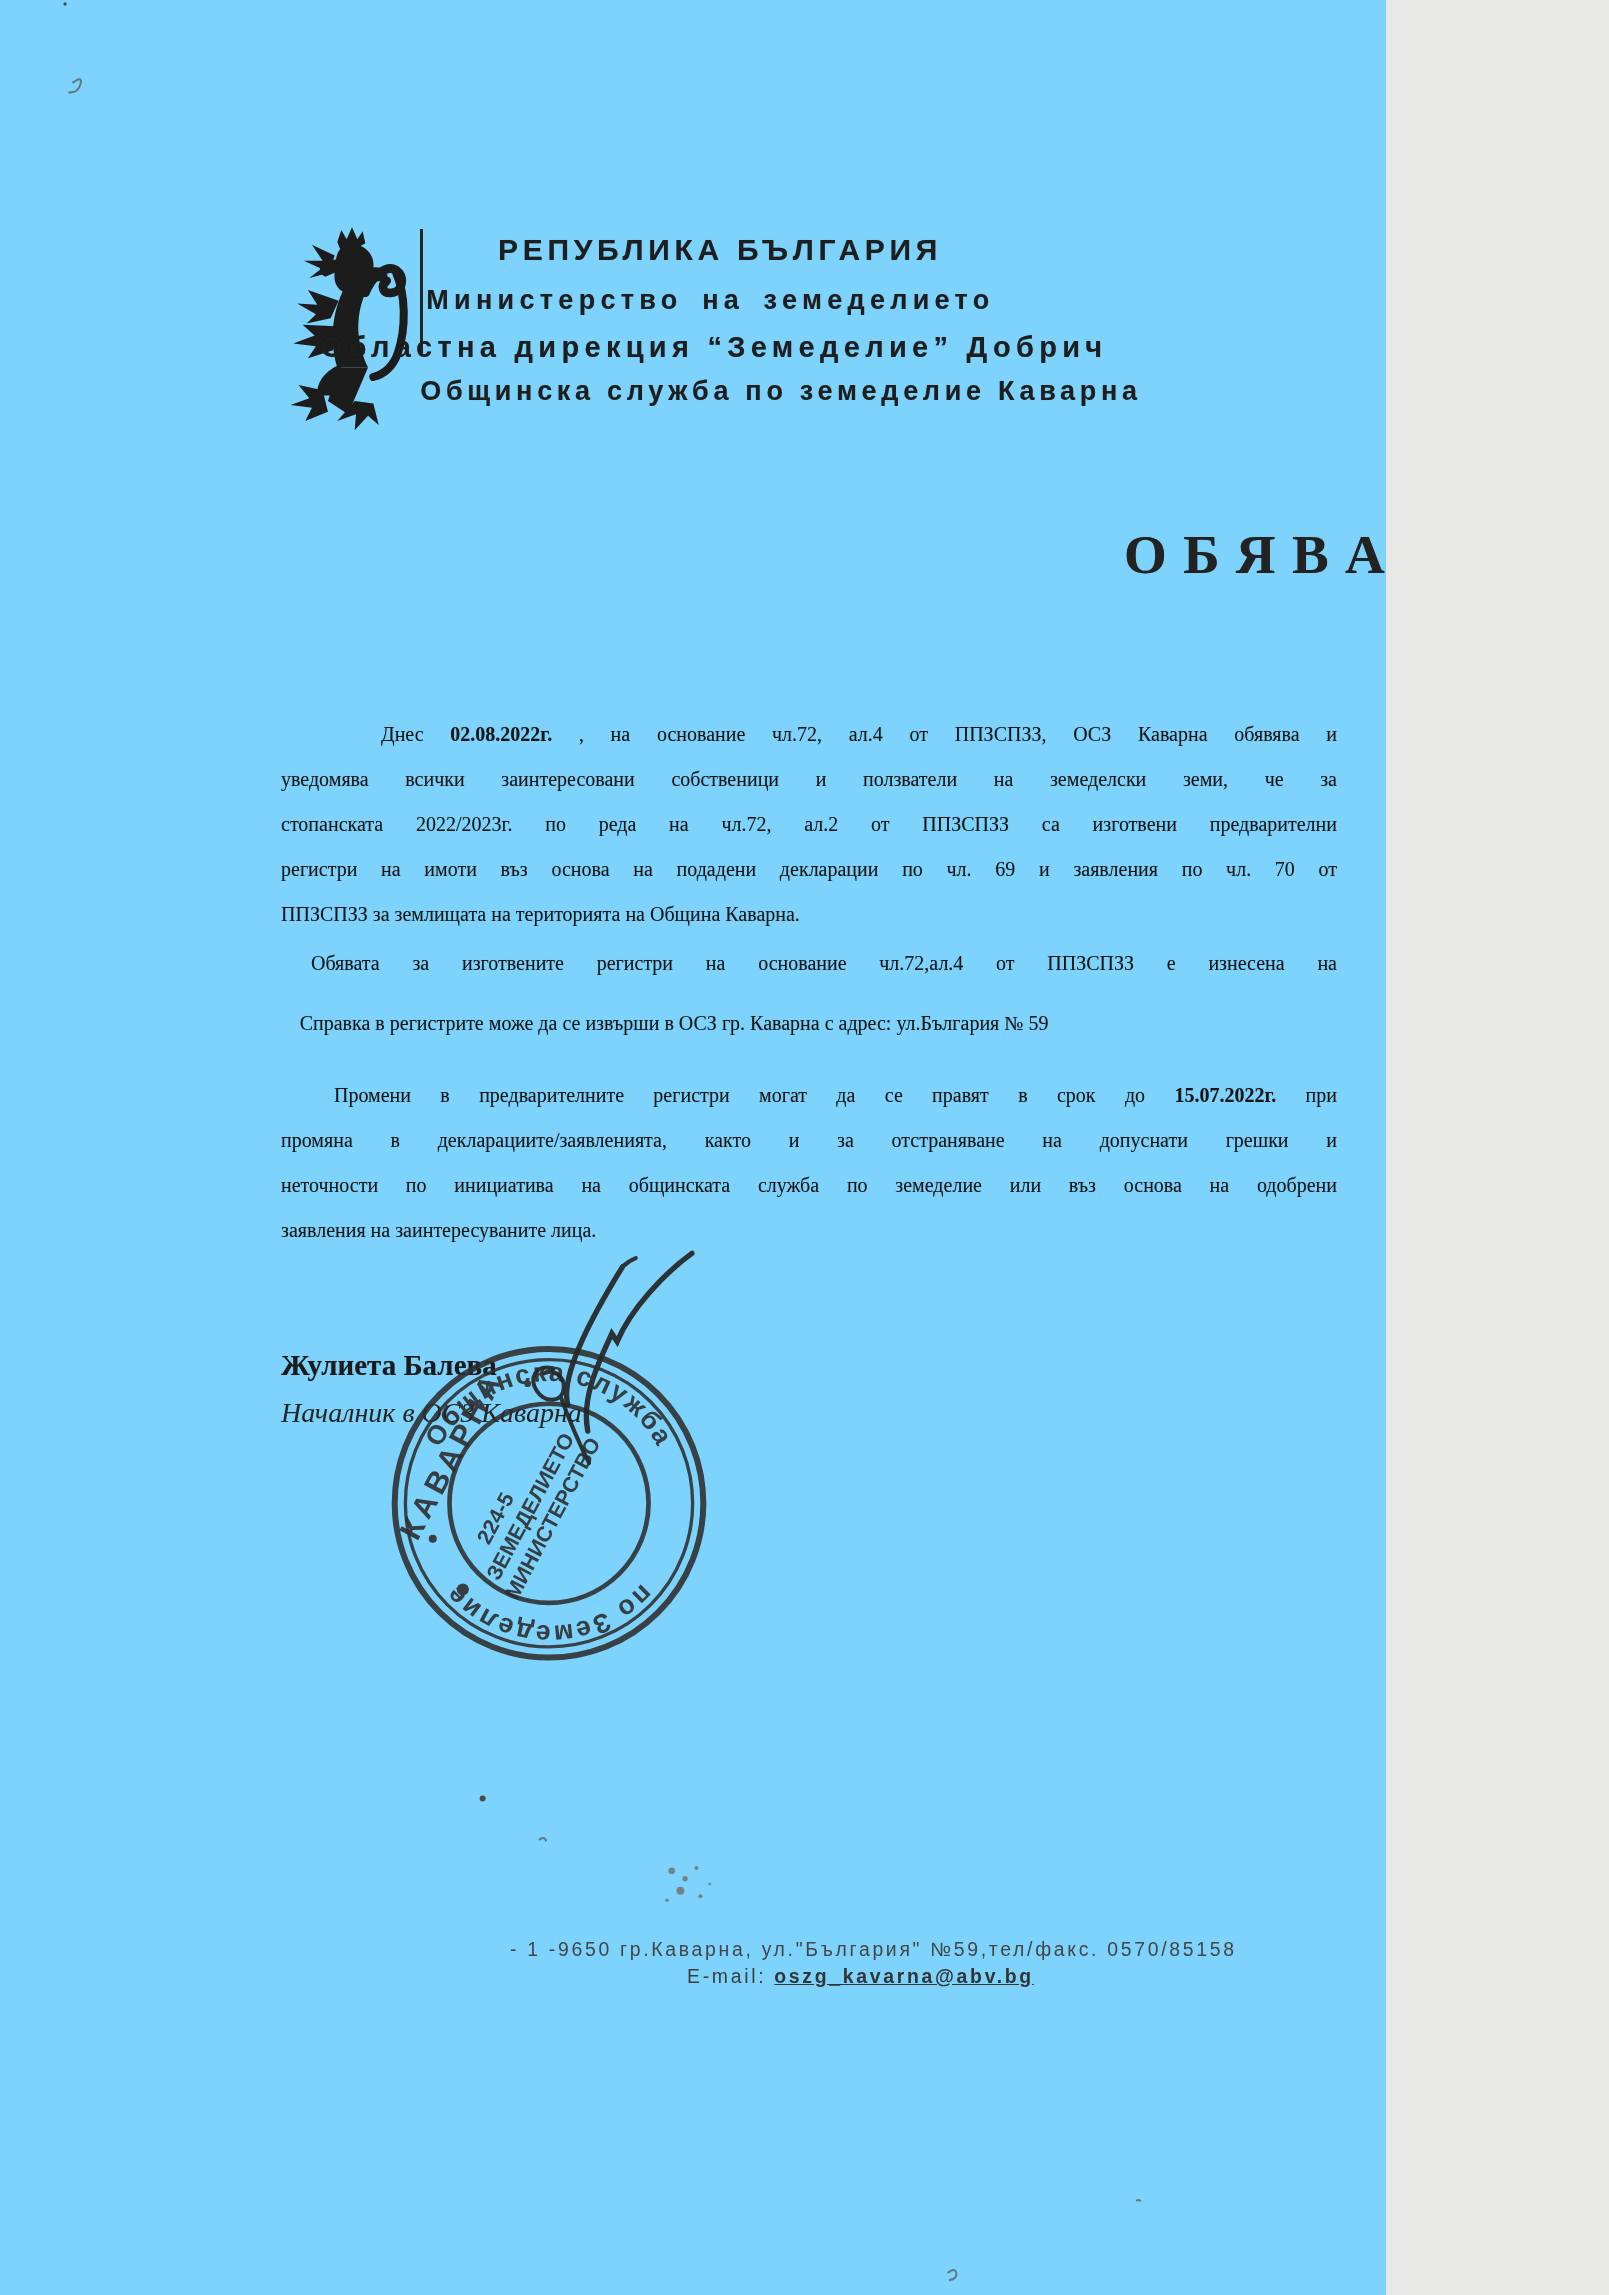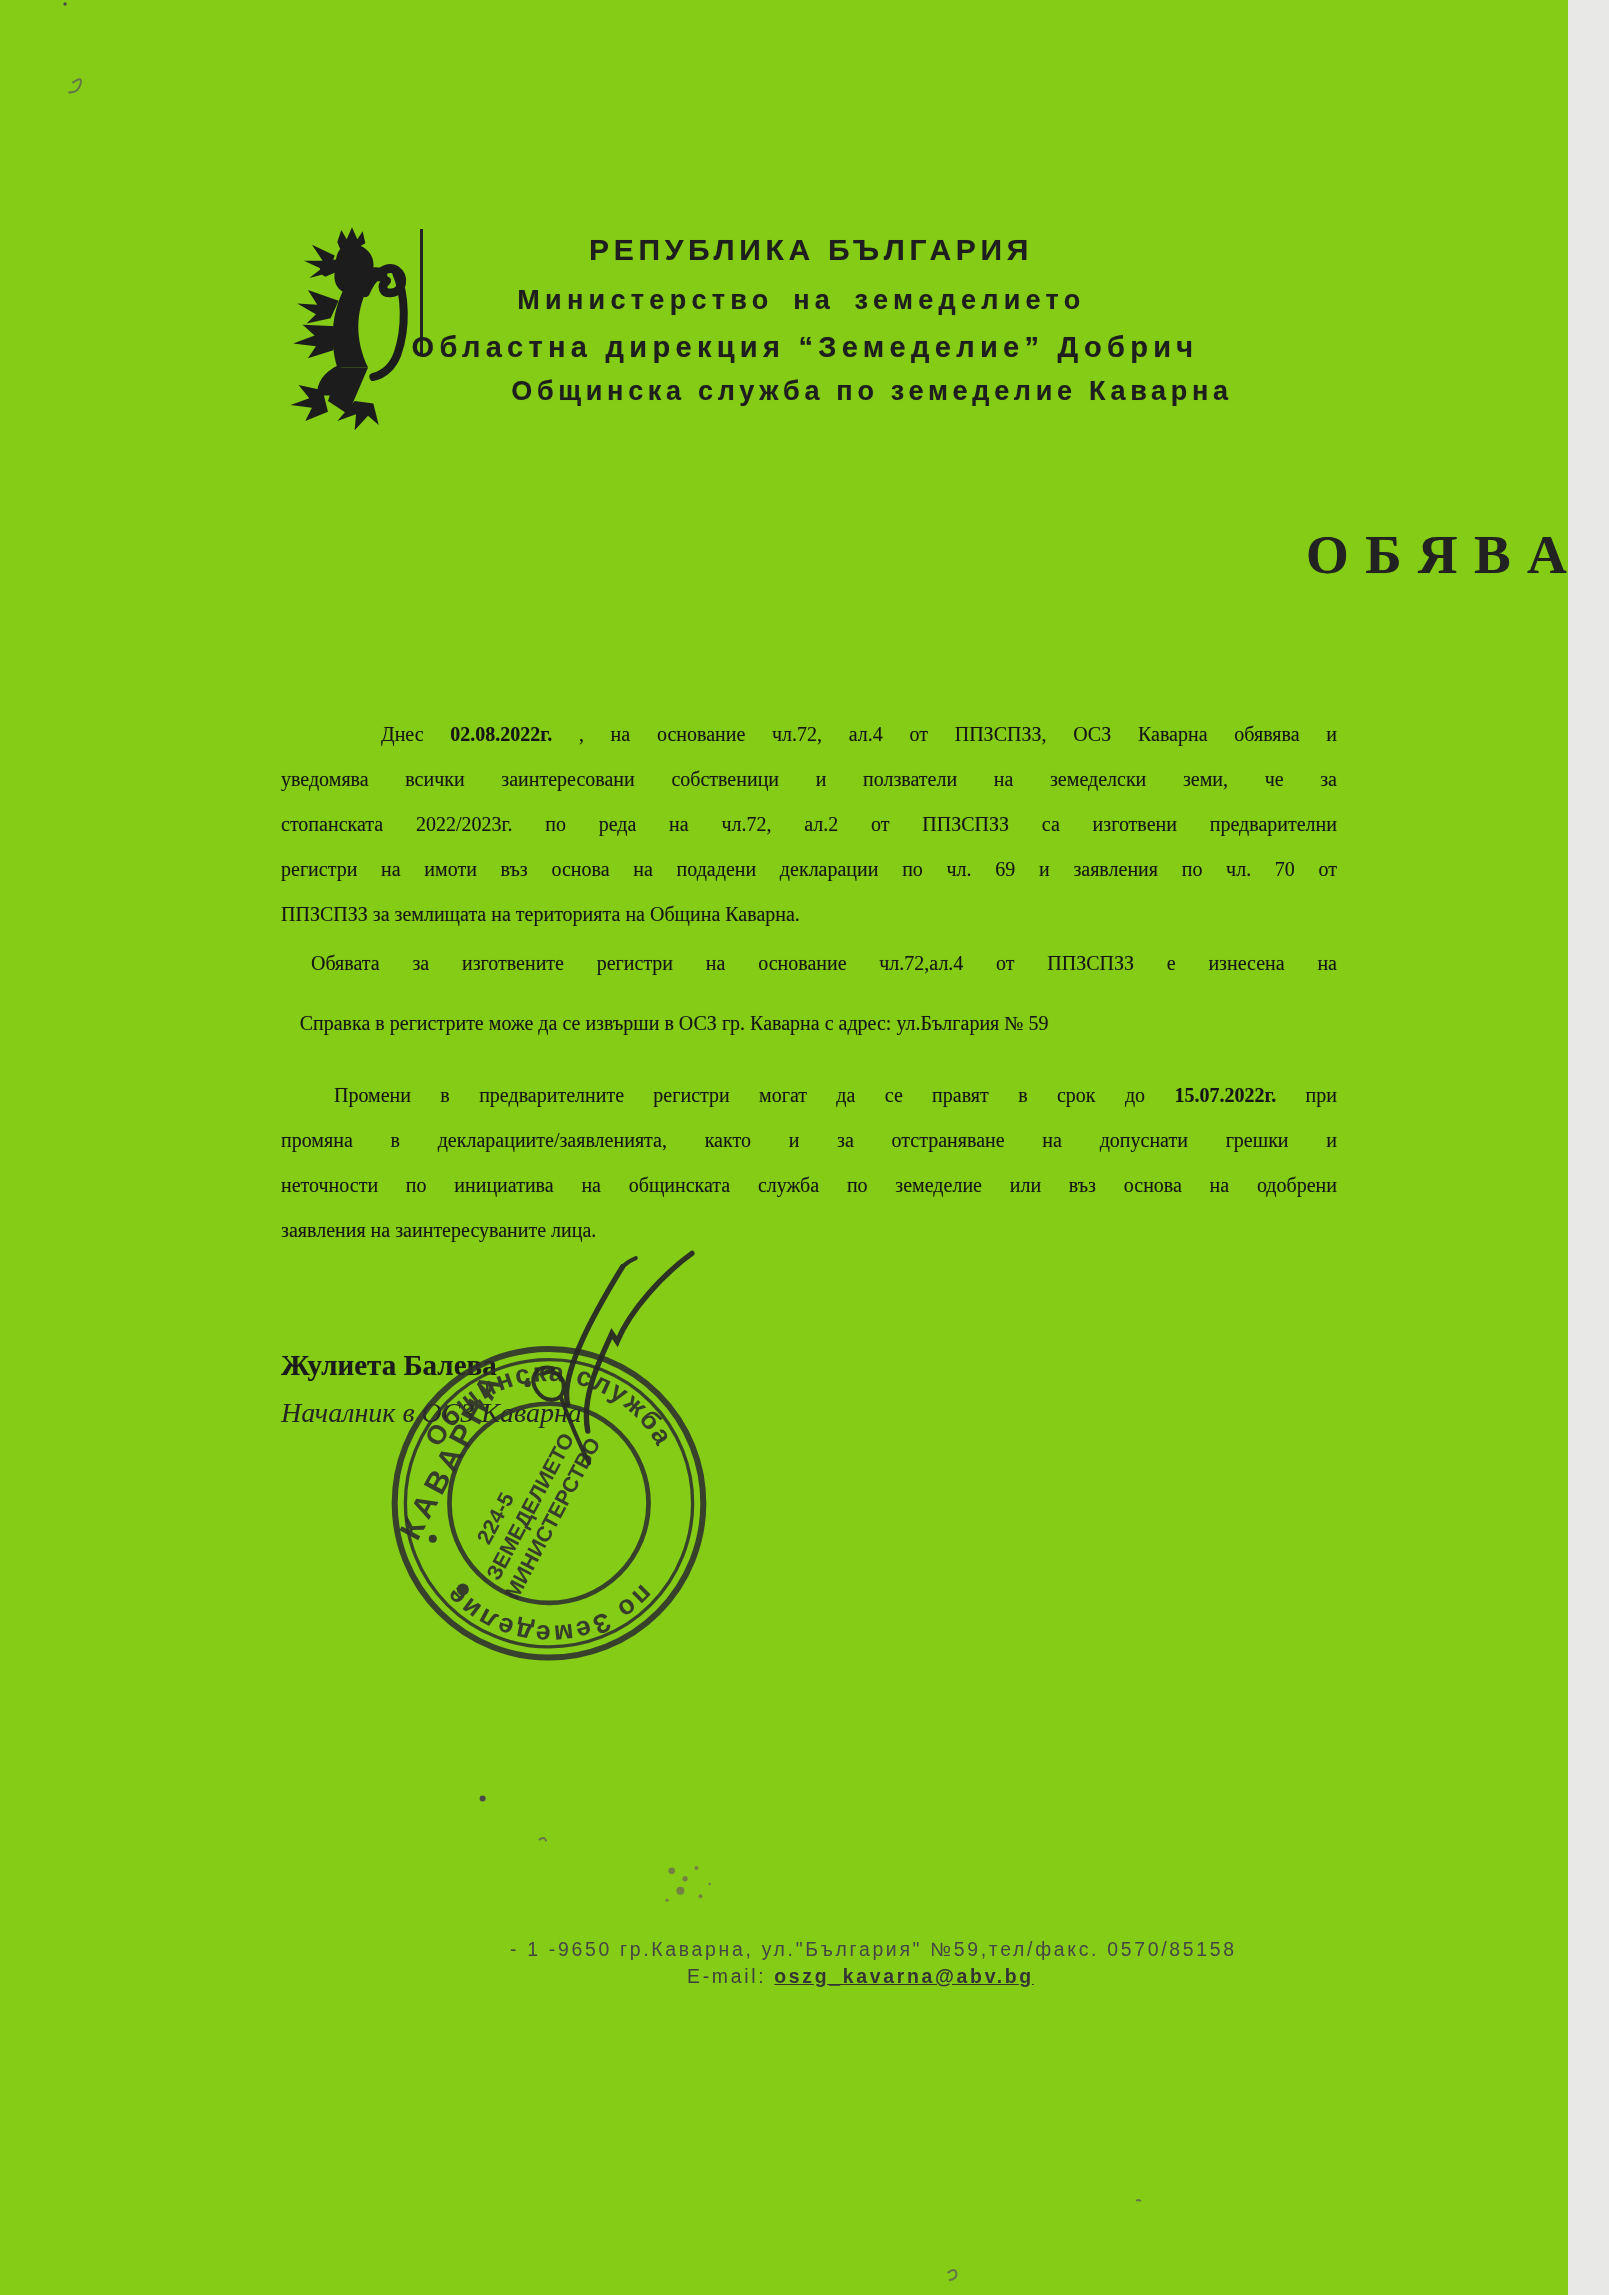--- a/index.html
+++ b/index.html
@@ -1,19 +1,19 @@
 <!DOCTYPE html>
 <html style="font-size:10.7px"><head>
 <meta charset="utf-8">
 <style>
   html,body{margin:0;padding:0;background:#e8e8e6;}
   .page{
     position:relative;
-    width:1568px;height:2295px;
-    background:#84cc16;
+    width:1386px;height:2295px;
+    background:#7dd3fc;
     overflow:hidden;
     font-family:"Liberation Serif", serif;
     color:#1a1a1a;
   }
   
   .hline{
     position:absolute;left:0;width:100%;
     text-align:center;
     font-family:"Liberation Sans", sans-serif;
     font-weight:bold;color:#1e1e1e;

